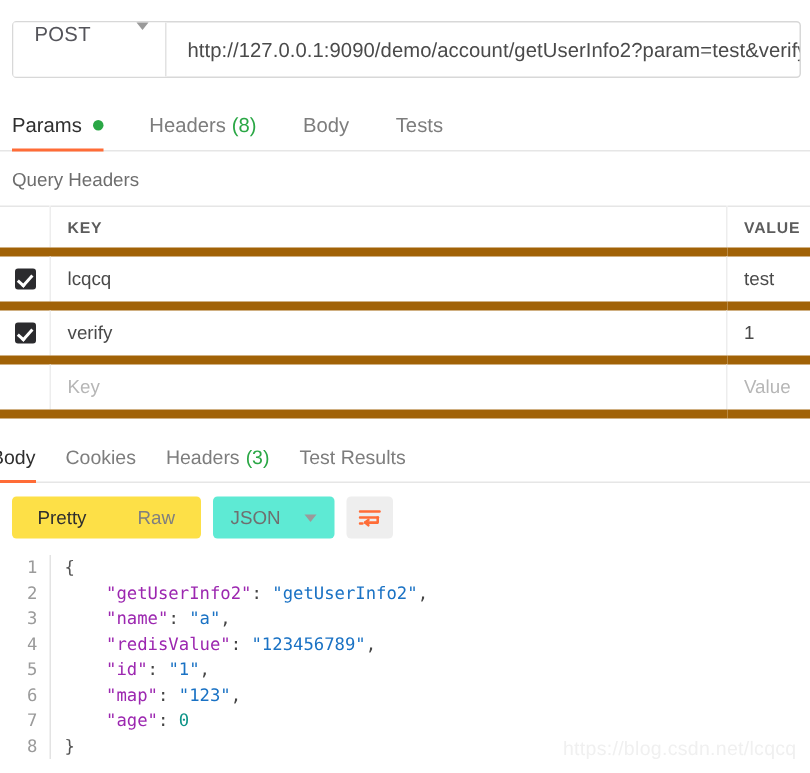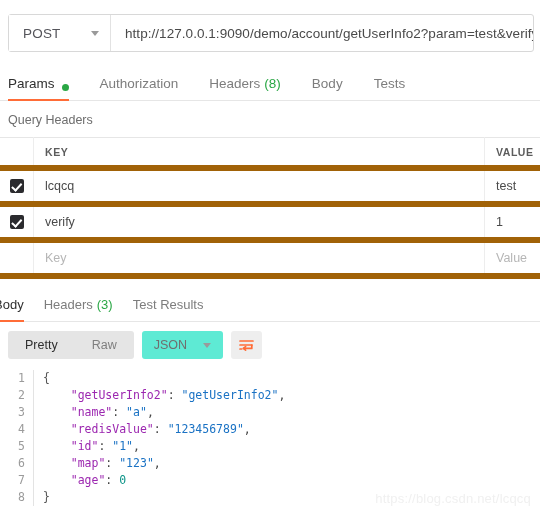--- a/index.html
+++ b/index.html
@@ -23,21 +23,21 @@
     height: 38px;
     margin: 14px 6px 0 8px;
     border: 1px solid #d8d8d8;
     border-radius: 3px;
     background: #fff;
     box-sizing: border-box;
   }
   .method-select {
     width: 102px;
     display: flex;
-    align-items: center;
+    align-items: flex-start;
     justify-content: space-between;
     padding: 0 11px 0 14px;
     border-right: 1px solid #e2e2e2;
     box-sizing: border-box;
     cursor: pointer;
     background: #fff;
   }
   .method-label {
     font-size: 13.5px;
     color: #54545a;
@@ -74,21 +74,21 @@
   }
   .tab {
     position: relative;
     font-size: 13.5px;
     color: #7d7d7d;
     padding: 0 0 9px 0;
     margin-right: 31px;
     cursor: pointer;
     white-space: nowrap;
     display: flex;
-    align-items: flex-end;
+    align-items: center;
   }
   .tab.active { color: #2f2f2f; }
   .tab.active::after {
     content: "";
     position: absolute;
     left: 0; right: 0; bottom: -1px;
     height: 2.5px;
     background: #ff6c37;
   }
   .dot {
@@ -185,21 +185,21 @@
 
   
   .view-toolbar {
     display: flex;
     align-items: center;
     padding: 9px 0 0 8px;
     gap: 8px;
   }
   .seg-group {
     display: flex;
-    background: #e5e5e5;
+    background: #fde047;
     border-radius: 3px;
     height: 28px;
     align-items: center;
   }
   .seg {
     font-size: 12.5px;
     color: #7f7f7f;
     padding: 0 17px;
     line-height: 28px;
     cursor: pointer;
@@ -272,23 +272,20 @@
     <span class="method-label">POST</span>
     <span class="caret"></span>
   </div>
   <div class="url-input">http://127.0.0.1:9090/demo/account/getUserInfo2?param=test&amp;verify=1</div>
 </div>
 
 <div class="req-tabs" id="request-tabs">
     <div class="tab active">
       <span>Params</span>
       <span class="dot"></span>
-    </div>
-    <div class="tab">
-      <span>Authorization</span>
     </div>
     <div class="tab">
       <span>Headers</span>
       <span class="count">(8)</span>
     </div>
     <div class="tab">
       <span>Body</span>
     </div>
     <div class="tab">
       <span>Tests</span>
@@ -342,20 +339,23 @@
         </td>
       </tr>
     </tbody>
 </table>
 
 <div class="res-tabs" id="response-tabs">
     <div class="tab active">
       <span>Body</span>
     </div>
     <div class="tab">
+      <span>Cookies</span>
+    </div>
+    <div class="tab">
       <span>Headers</span>
       <span class="count">(3)</span>
     </div>
     <div class="tab">
       <span>Test Results</span>
     </div>
   </div>
 
 <div class="view-toolbar">
   <div class="seg-group" id="view-modes">

